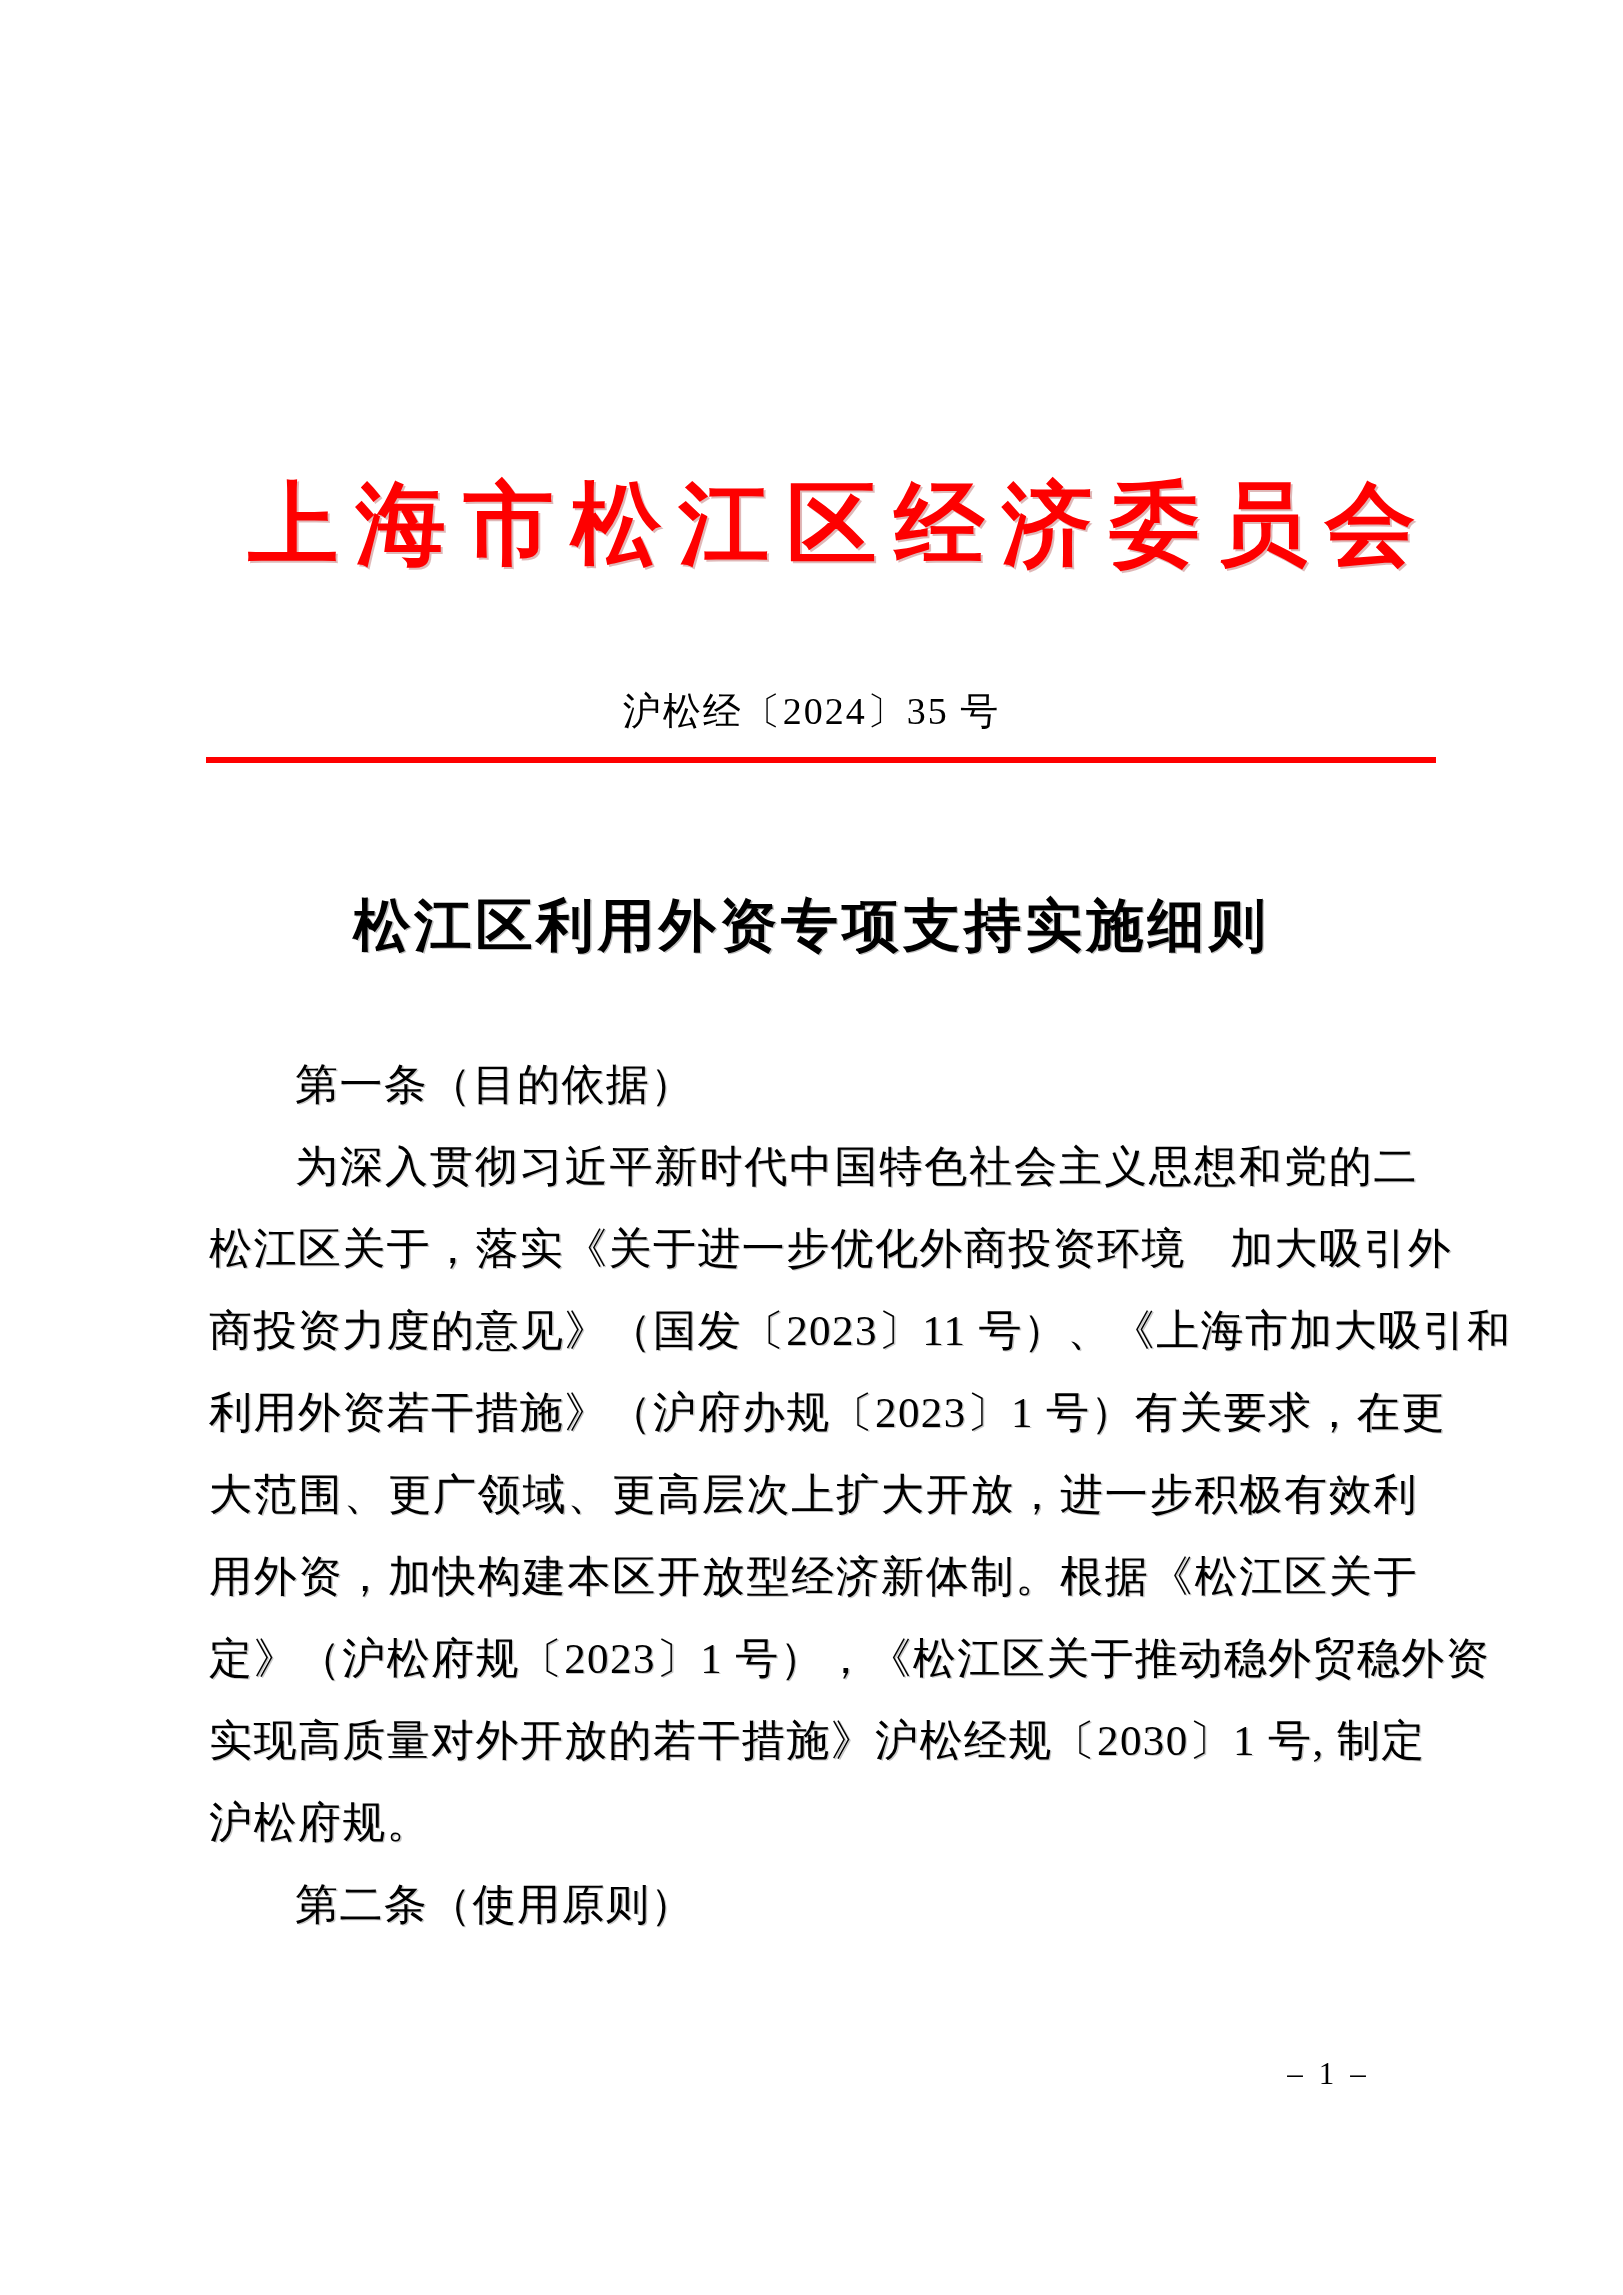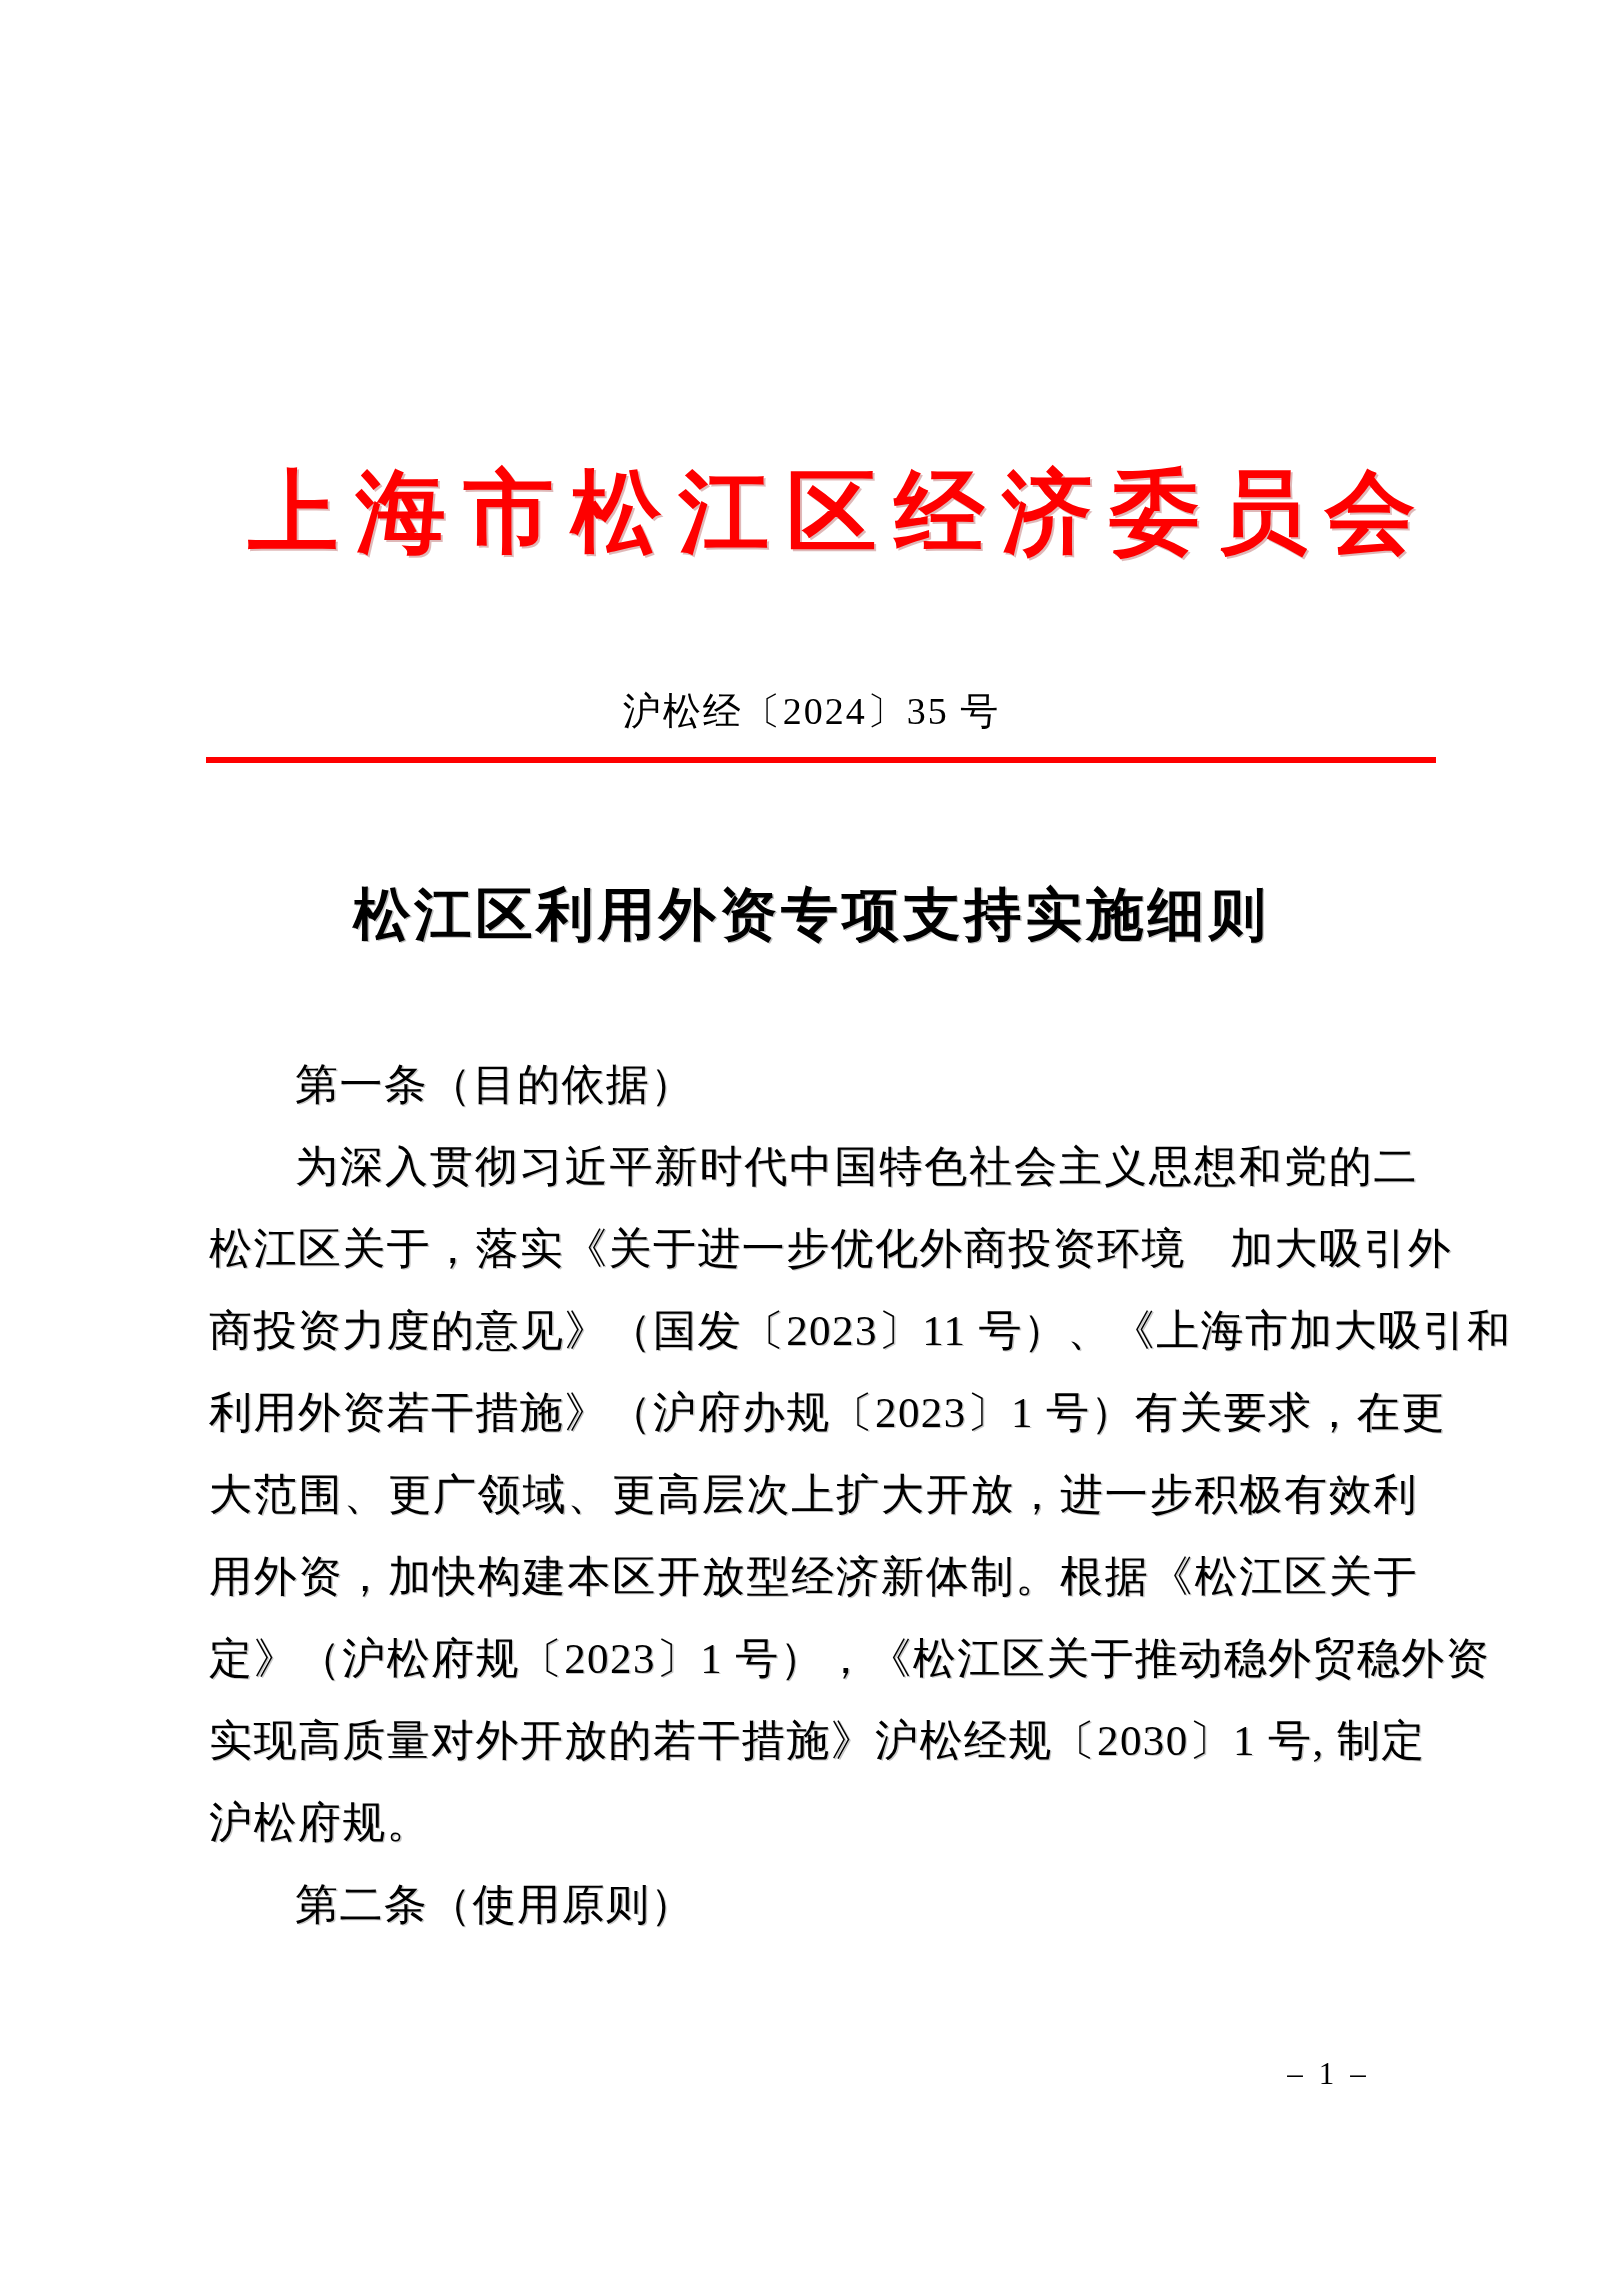--- a/index.html
+++ b/index.html
@@ -14,21 +14,21 @@
     background: #ffffff;
     overflow: hidden;
     font-family: "Liberation Serif", "DejaVu Serif", serif;
     color: #000000;
   }
   .agency-title {
     position: absolute;
     top: 458px;
     left: 0;
     right: 0;
-    margin: 4px;
+    margin: 16px;
     text-align: center;
     font-size: 90px;
     line-height: 102px;
     font-weight: bold;
     letter-spacing: 17.7px;
     text-indent: 17.7px;
     color: #fe0000;
     text-shadow: 2px 2px 0 rgba(140, 0, 0, 0.28);
     white-space: nowrap;
     font-family: "Liberation Serif", "DejaVu Serif", serif;
@@ -52,21 +52,21 @@
     left: 206px;
     width: 1230px;
     height: 6.1px;
     background: #fe0000;
   }
   .doc-title {
     position: absolute;
     top: 872px;
     left: 0;
     right: 0;
-    margin: 5px;
+    margin: 16px;
     text-align: center;
     font-size: 57px;
     line-height: 75px;
     font-weight: bold;
     letter-spacing: 4.1px;
     color: #000000;
     text-shadow: 1.4px 1.4px 0 rgba(0, 0, 0, 0.25);
     white-space: nowrap;
   }
   .body-text {

